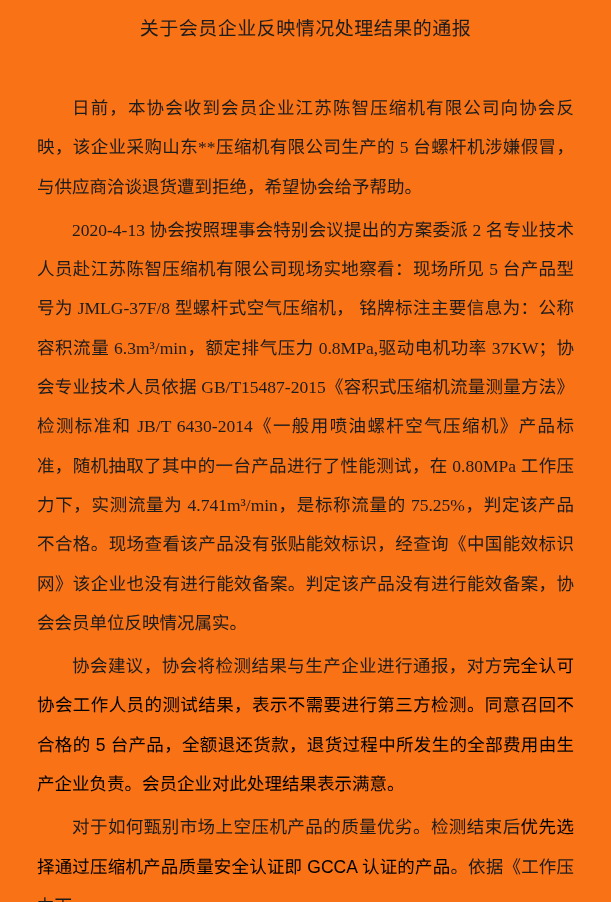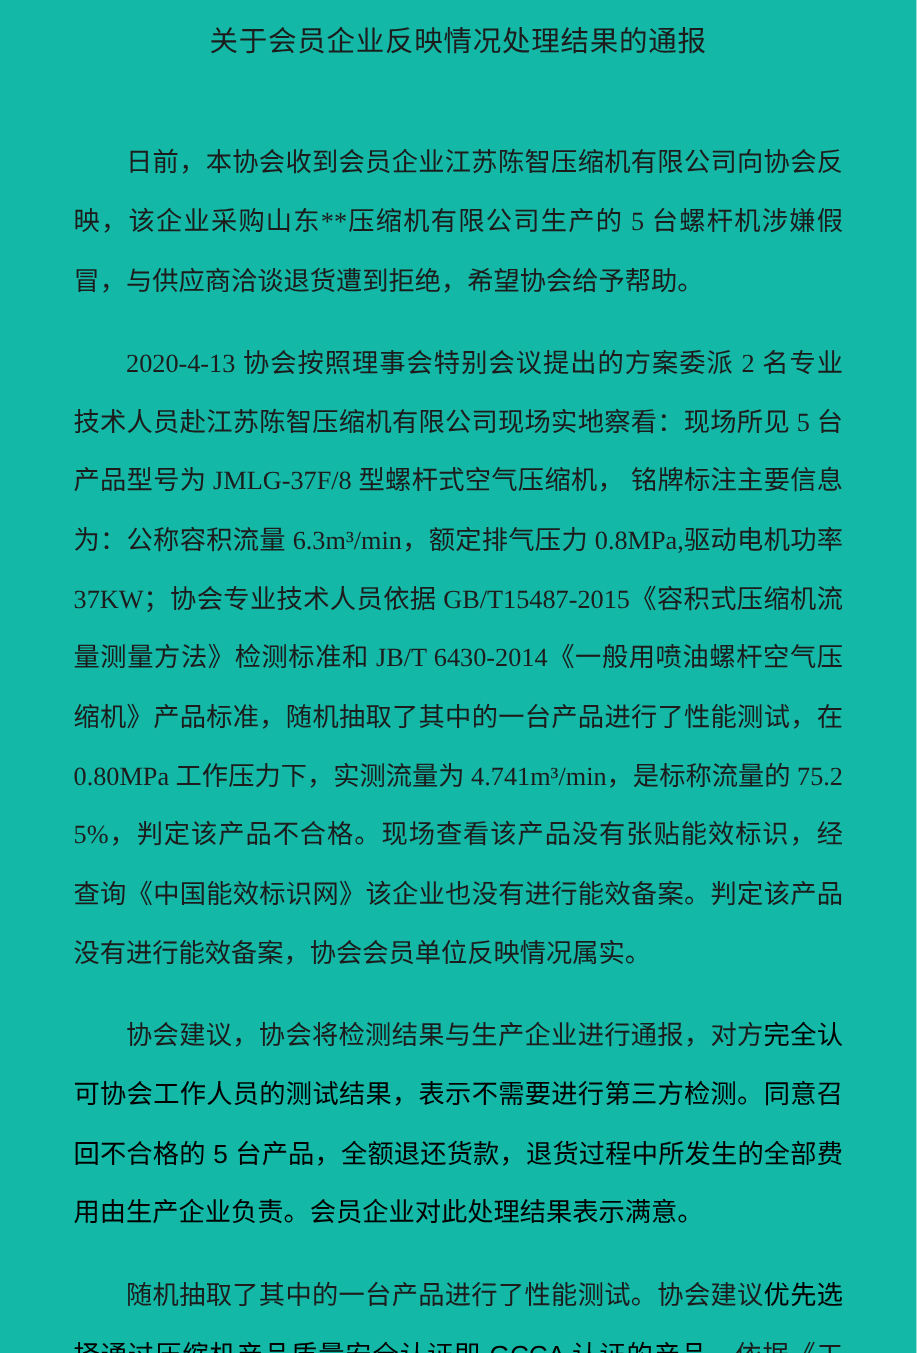--- a/index.html
+++ b/index.html
@@ -5,56 +5,56 @@
   html, body {
     margin: 0;
     padding: 0;
     background: #ffffff;
   }
   .page {
     position: relative;
     width: 611px;
     height: 902px;
     margin: 0 auto;
-    background: #14b8a6;
+    background: #f97316;
     overflow: hidden;
     font-family: "Liberation Serif", "DejaVu Serif", serif;
     color: #1c1c1c;
   }
   .doc-title {
     padding-top: 15px;
     text-align: center;
     font-size: 19px;
     line-height: 28px;
     font-weight: 400;
     letter-spacing: 0.5px;
     color: #1c1c1c;
   }
   .doc-body {
     margin: 46px 33px 0 33px;
     text-align: justify;
     font-size: 17.5px;
     line-height: 39.3px;
   }
   .doc-body p {
-    margin: 16px;
+    margin: 4px;
     padding: 0;
     text-indent: 2em;
     word-break: break-all;
   }
   .doc-body span.bold {
     font-family: "Liberation Sans", "DejaVu Sans", sans-serif;
     font-weight: 400;
     color: #000000;
   }
 </style>
 </head>
 <body>
 
 <div class="page">
   <div class="doc-title">关于会员企业反映情况处理结果的通报</div>
   <div class="doc-body">
       <p><span>日前，本协会收到会员企业江苏陈智压缩机有限公司向协会反映，该企业采购山东**压缩机有限公司生产的 5 台螺杆机涉嫌假冒，与供应商洽谈退货遭到拒绝，希望协会给予帮助。</span></p>
       <p><span>2020-4-13 协会按照理事会特别会议提出的方案委派 2 名专业技术人员赴江苏陈智压缩机有限公司现场实地察看：现场所见 5 台产品型号为 JMLG-37F/8 型螺杆式空气压缩机， 铭牌标注主要信息为：公称容积流量 6.3m³/min，额定排气压力 0.8MPa,驱动电机功率 37KW；协会专业技术人员依据 GB/T15487-2015《容积式压缩机流量测量方法》检测标准和 JB/T 6430-2014《一般用喷油螺杆空气压缩机》产品标准，随机抽取了其中的一台产品进行了性能测试，在 0.80MPa 工作压力下，实测流量为 4.741m³/min，是标称流量的 75.25%，判定该产品不合格。现场查看该产品没有张贴能效标识，经查询《中国能效标识网》该企业也没有进行能效备案。判定该产品没有进行能效备案，协会会员单位反映情况属实。</span></p>
       <p><span>协会建议，协会将检测结果与生产企业进行通报，对方</span><span class="bold">完全认可协会工作人员的测试结果，表示不需要进行第三方检测。同意召回不合格的 5 台产品，全额退还货款，退货过程中所发生的全部费用由生产企业负责。会员企业对此处理结果表示满意。</span></p>
-      <p><span>随机抽取了其中的一台产品进行了性能测试。协会建议</span><span class="bold">优先选择通过压缩机产品质量安全认证即 GCCA 认证的产品</span><span>。依据《工作压力下</span></p>
+      <p><span>对于如何甄别市场上空压机产品的质量优劣。检测结束后</span><span class="bold">优先选择通过压缩机产品质量安全认证即 GCCA 认证的产品</span><span>。依据《工作压力下</span></p>
     </div>
 </div>
 
 </body></html>

